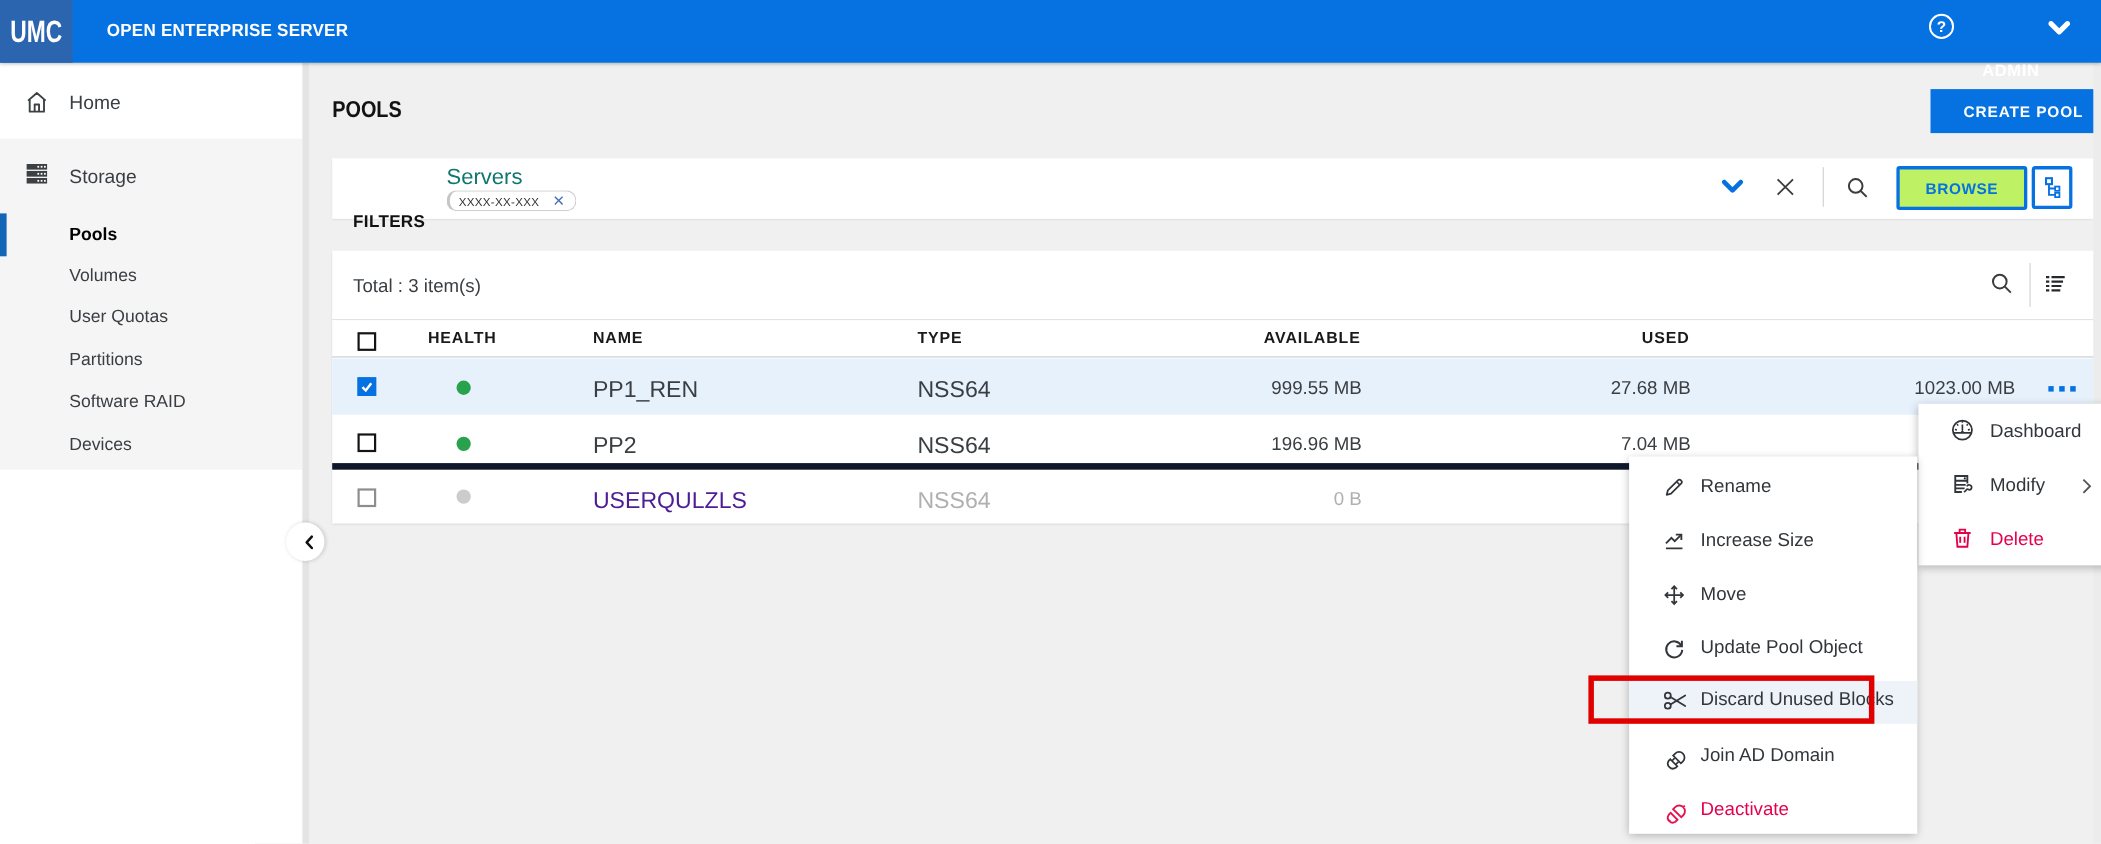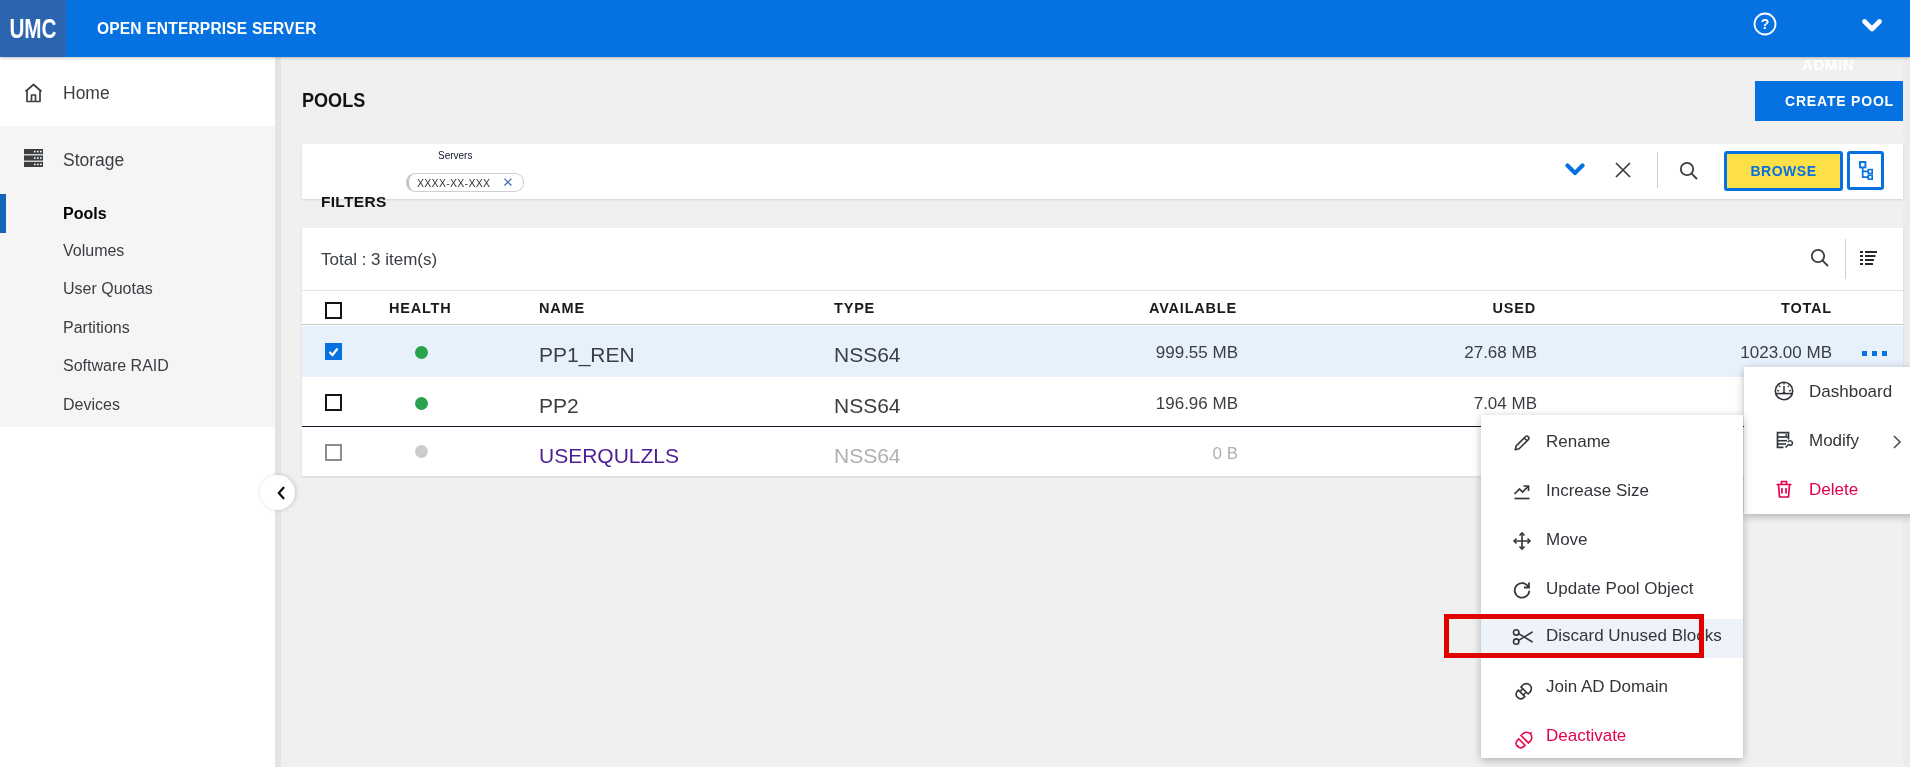--- a/index.html
+++ b/index.html
@@ -24,25 +24,25 @@
 
 
 #main { position:absolute; left:287px; top:57px; width:1616px; height:710px; background:#f0f0f0; }
 #rightgutter { position:absolute; left:1903px; top:57px; width:7px; height:710px; background:#ececec; }
 #pools-title { position:absolute; left:302px; top:88px; font-size:21px; font-weight:bold; color:#131313; letter-spacing:0; transform:scaleX(.86); transform-origin:left center; }
 #createpool { position:absolute; left:1755px; top:81px; width:148px; height:40px; background:#0672e2; color:#fff; font-size:14px; font-weight:bold; letter-spacing:0.8px; text-align:center; line-height:40px;padding-left:21px; }
 
 
 #filtercard { position:absolute; left:302px; top:144px; width:1601px; height:55px; background:#fff; box-shadow:0 1px 2px rgba(0,0,0,.12); }
 #filters-lab { position:absolute; left:19px; top:17px; font-size:15.5px; font-weight:bold; color:#111; letter-spacing:0.3px;margin-top:32px; }
-#servers-lab { position:absolute; left:104px; top:6px; font-size:10px; color:#0f172a;margin-left:32px; }
+#servers-lab { position:absolute; left:104px; top:6px; font-size:20px; color:#0f766e; }
 #chip { position:absolute; left:104px; top:29px; height:19px; border:1px solid #cfcfcf; border-left:3px solid #c6c6c8; border-radius:9px; padding:0 9px 0 8px; font-size:10.5px; color:#333; line-height:18px; letter-spacing:0.3px; }
 #chip .x { color:#4a72b8; font-size:13.5px; margin-left:12px; }
 .vdiv { position:absolute; width:1px; background:#cfcfcf; }
-#browse { position:absolute; left:1422px; top:7px; width:119px; height:40px; border:3px solid #0672e2; color:#0672e2; background:#fde047; font-size:14px; font-weight:bold; letter-spacing:0.5px; text-align:center; line-height:35px; border-radius:3px; }
+#browse { position:absolute; left:1422px; top:7px; width:119px; height:40px; border:3px solid #0672e2; color:#0672e2; background:#bef264; font-size:14px; font-weight:bold; letter-spacing:0.5px; text-align:center; line-height:35px; border-radius:3px; }
 #treebtn { position:absolute; left:1545px; top:7px; width:37px; height:39px; border:3px solid #0672e2; background:#fff; border-radius:3px; }
 
 
 #tablecard { position:absolute; left:302px; top:228px; width:1601px; height:248px; background:#fff; box-shadow:0 1px 2px rgba(0,0,0,.12); }
 #total-lab { position:absolute; left:19px; top:22px; font-size:17px; color:#3a3e42; }
 .thead { position:absolute; top:62px; height:35px; width:1601px; border-top:1px solid #e2e2e2; border-bottom:1px solid #c9c9c9; }
 .th { position:absolute; font-size:14.5px; font-weight:bold; color:#1a1a1a; letter-spacing:0.8px; top:9px; }
 .row { position:absolute; width:1601px; height:50px; }
 .cell { position:absolute; font-size:21px; color:#3a3e42; top:17px; }
 .cellr { position:absolute; font-size:17px; color:#3a3e42; top:17px; text-align:right; }
@@ -130,21 +130,20 @@
     </g>
   </svg>
 
   <div class="thead">
     <div class="cb" style="top:11px"></div>
     <div class="th" style="left:87px">HEALTH</div>
     <div class="th" style="left:237px">NAME</div>
     <div class="th" style="left:532px">TYPE</div>
     <div class="th" style="left:0px;width:935px;text-align:right">AVAILABLE</div>
     <div class="th" style="left:0px;width:1234px;text-align:right">USED</div>
-    <div class="th" style="left:0px;width:1530px;text-align:right">TOTAL</div>
   </div>
 
   <div class="row" style="top:98px;height:51px;background:#e7f1fc;">
     <div class="cb" style="top:17px;background:#0672e2;border-color:#0672e2">
       <svg width="13" height="13" viewBox="0 0 13 13" style="position:absolute;left:0;top:0">
           <polyline points="2.5,7 5.5,10 10.5,3.5" fill="none" stroke="#fff" stroke-width="2.2"></polyline>
         </svg>
     </div>
     <div class="dot" style="top:20px"></div>
     <div class="cell" style="left:237px">PP1_REN</div>
@@ -152,21 +151,21 @@
     <div class="cellr" style="left:0;width:936px">999.55 MB</div>
     <div class="cellr" style="left:0;width:1235px">27.68 MB</div>
     <div class="cellr" style="left:0;width:1530px">1023.00 MB</div>
     <svg style="position:absolute;left:1560px;top:25px" width="26" height="6" viewBox="0 0 26 6">
         <rect x="0" y="0" width="5" height="5" fill="#0672e2"></rect>
         <rect x="10" y="0" width="5" height="5" fill="#0672e2"></rect>
         <rect x="20" y="0" width="5" height="5" fill="#0672e2"></rect>
       </svg>
   </div>
 
-  <div class="row" style="top:149px;border-bottom:1px solid #0f172a;">
+  <div class="row" style="top:149px;border-bottom:6px solid #0f172a;">
     <div class="cb" style="top:17px"></div>
     <div class="dot" style="top:20px"></div>
     <div class="cell" style="left:237px">PP2</div>
     <div class="cell" style="left:532px">NSS64</div>
     <div class="cellr" style="left:0;width:936px">196.96 MB</div>
     <div class="cellr" style="left:0;width:1235px">7.04 MB</div>
   </div>
 
   <div class="row" style="top:199px;">
     <div class="cb" style="top:17px;border-color:#8d8d8d"></div>

